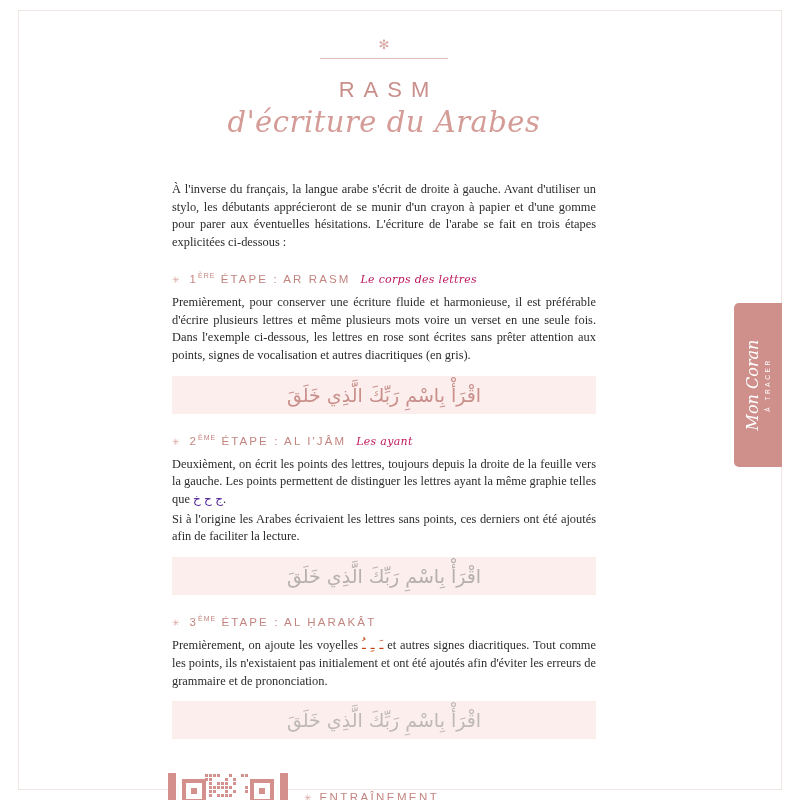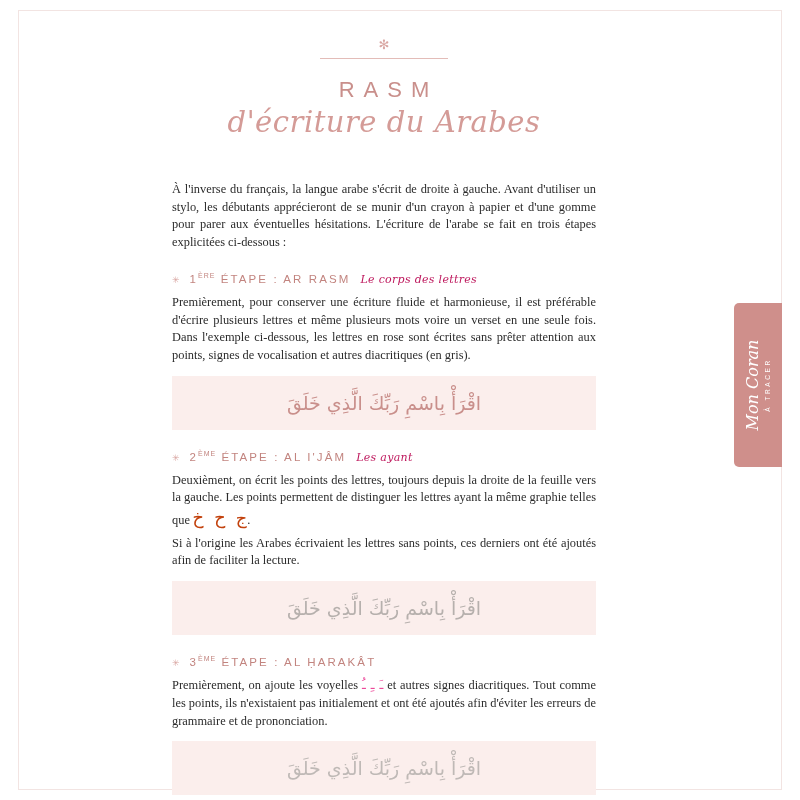--- a/index.html
+++ b/index.html
@@ -111,38 +111,38 @@
   }
   .para {
     margin-top: 8px;
     font-size: 12.4px;
     line-height: 1.43;
     color: #2b2b2b;
     text-align: justify;
   }
   .para.tight { margin-top: 2px; }
   .arabic-inline {
-    font-family: Liberation Mono, monospace;
-    color: #c2410c;
-    font-size: 18px;
+    font-family: Liberation Sans, sans-serif;
+    color: #4c1d95;
+    font-size: 12px;
     letter-spacing: 1px;
     direction: rtl;
     unicode-bidi: bidi-override;
   }
   .vowel-inline {
     font-family: "DejaVu Sans", sans-serif;
-    color: #ec4899;
+    color: #c2410c;
     font-size: 13px;
     letter-spacing: 3px;
   }
   
   .sample-box {
     margin-top: 11px;
     background: #fbeeec;
-    height: 54px;
+    height: 38px;
     display: flex;
     align-items: center;
     justify-content: center;
     direction: rtl;
   }
   .sample-box .ar {
     font-family: "DejaVu Sans", sans-serif;
     font-size: 19px;
     color: #c98f8b;
     letter-spacing: 1px;

